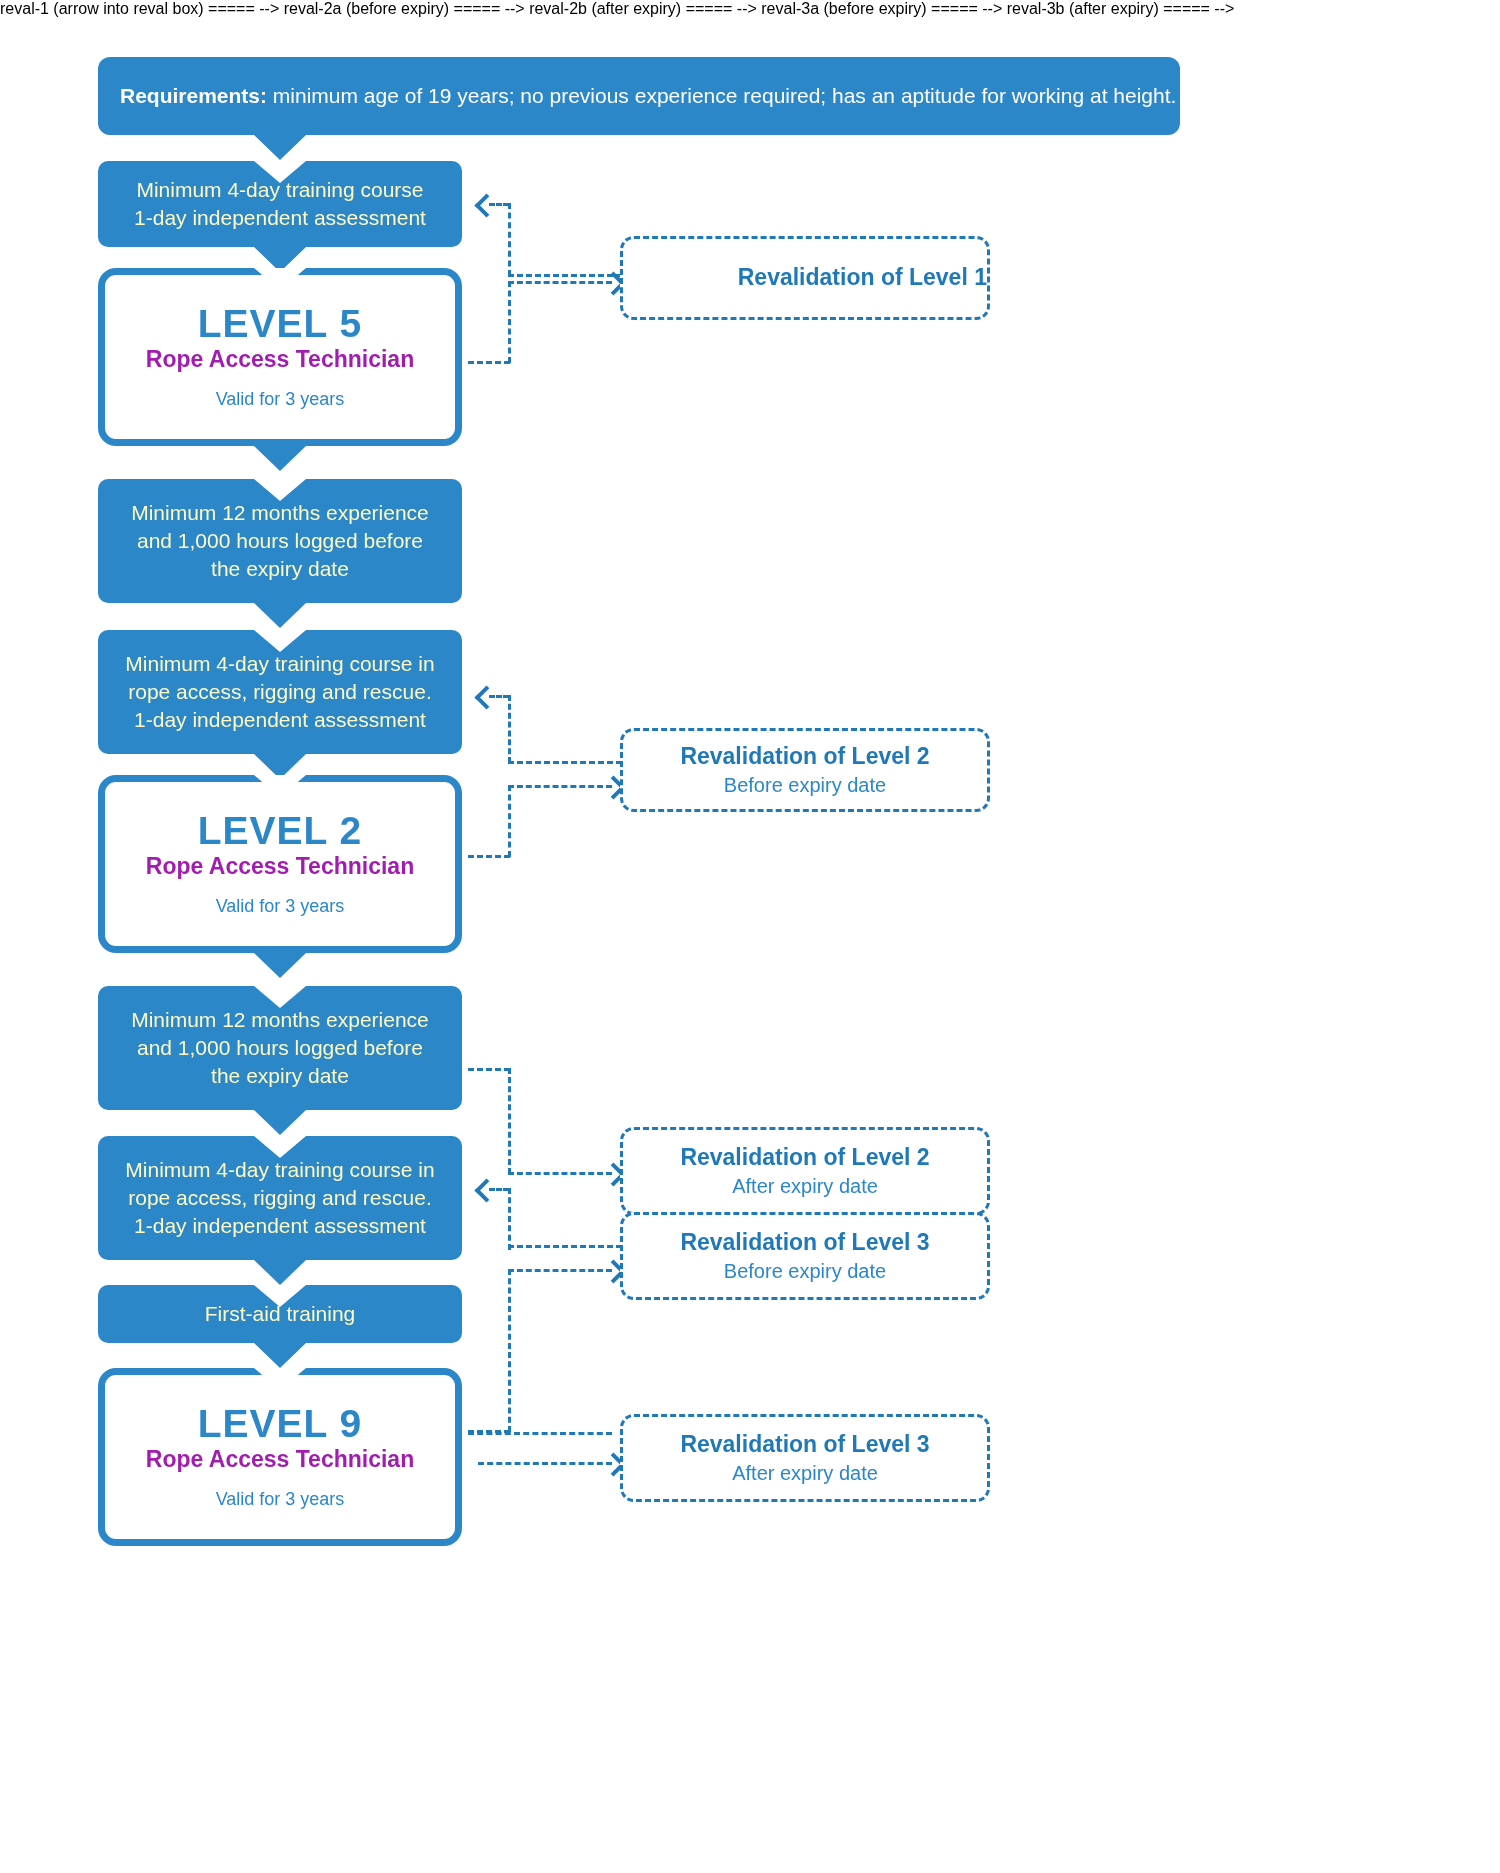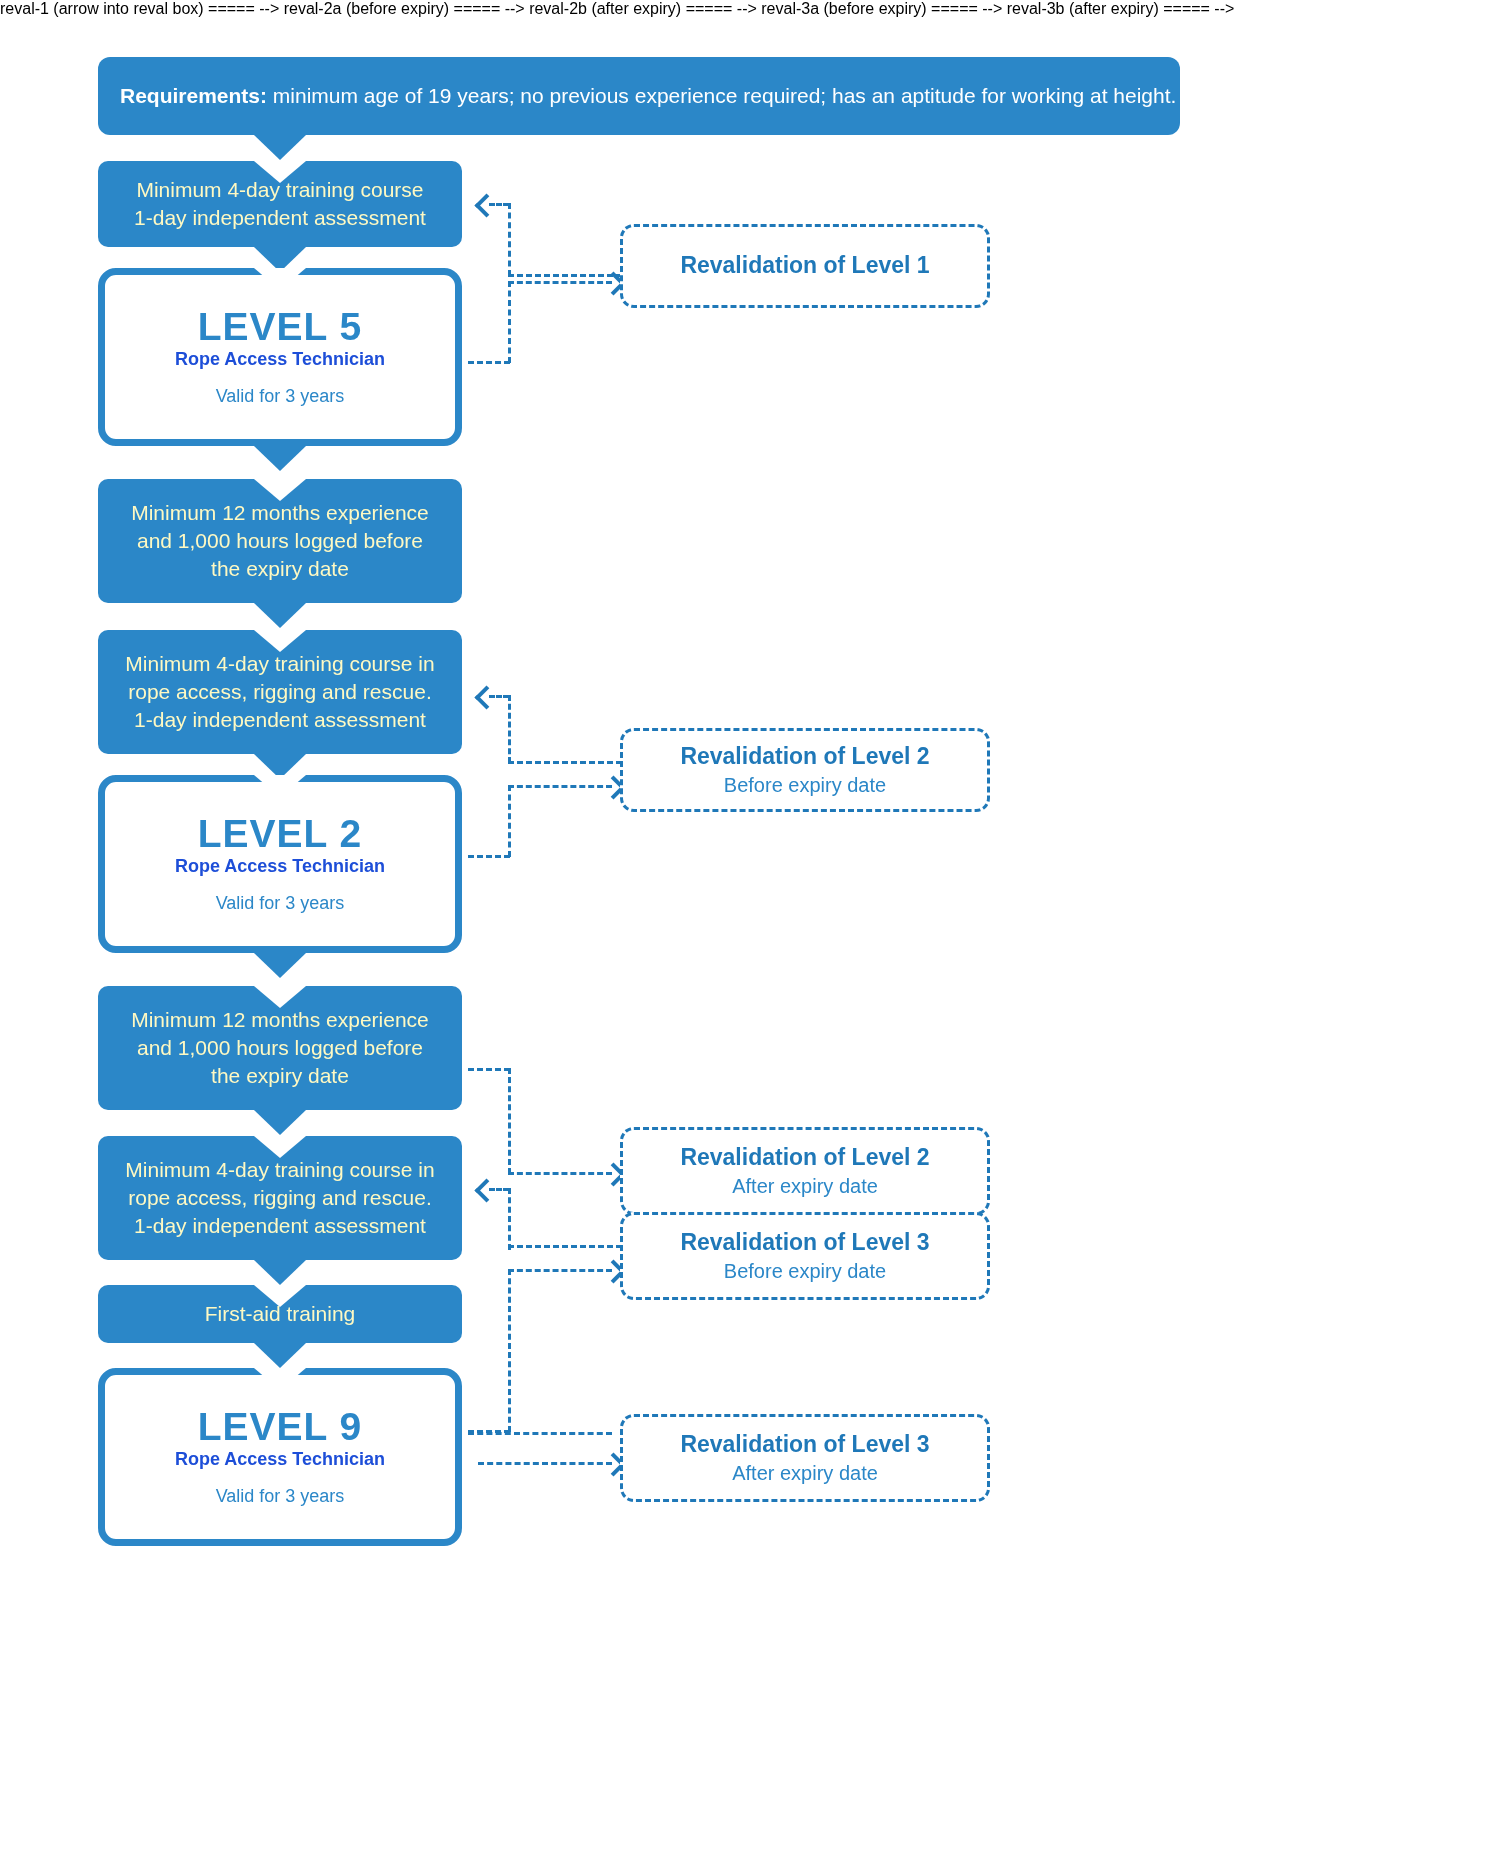--- a/index.html
+++ b/index.html
@@ -92,23 +92,23 @@
     justify-content:center;
   }
   .level-card .lvl{
     font-size:39px;
     font-weight:bold;
     color:#2b87c8;
     letter-spacing:1px;
     line-height:1.1;
   }
   .level-card .role{
-    font-size:18px;
+    font-size:23px;
     font-weight:bold;
-    color:#1d4ed8;
+    color:#a21caf;
     line-height:1.2;
   }
   .level-card .valid{
     font-size:18px;
     color:#2b87c8;
     margin-top:16px;
     line-height:1.2;
   }
 
   
@@ -192,21 +192,21 @@
   <div class="dl-v" style="left:508px; top:203px; height:73px;"></div>
   <div class="dl-h" style="left:508px; top:274px; width:114px;"></div>
 
    reval-1 (arrow into reval box) ===== --&gt;
   <div class="dl-h" style="left:468px; top:361px; width:42px;"></div>
   <div class="dl-v" style="left:508px; top:281px; height:82px;"></div>
   <div class="dl-h" style="left:508px; top:281px; width:104px;"></div>
   <div class="arrow-r" style="left:605px; top:275px;"></div>
 
   
-  <div class="reval" style="left:620px; top:224px; width:370px; height:84px;">
+  <div class="reval" style="left:620px; top:236px; width:370px; height:84px;align-items:flex-end;">
     <div class="rtitle">Revalidation of Level 1</div>
   </div>
 
   
   <div class="step" style="left:98px; top:479px; width:364px; height:124px;">
     <div class="txt">Minimum 12 months experience
 and 1,000 hours logged before
 the expiry date</div>
   </div>
   <div class="notch-in" style="left:254px; top:479px;"></div>

